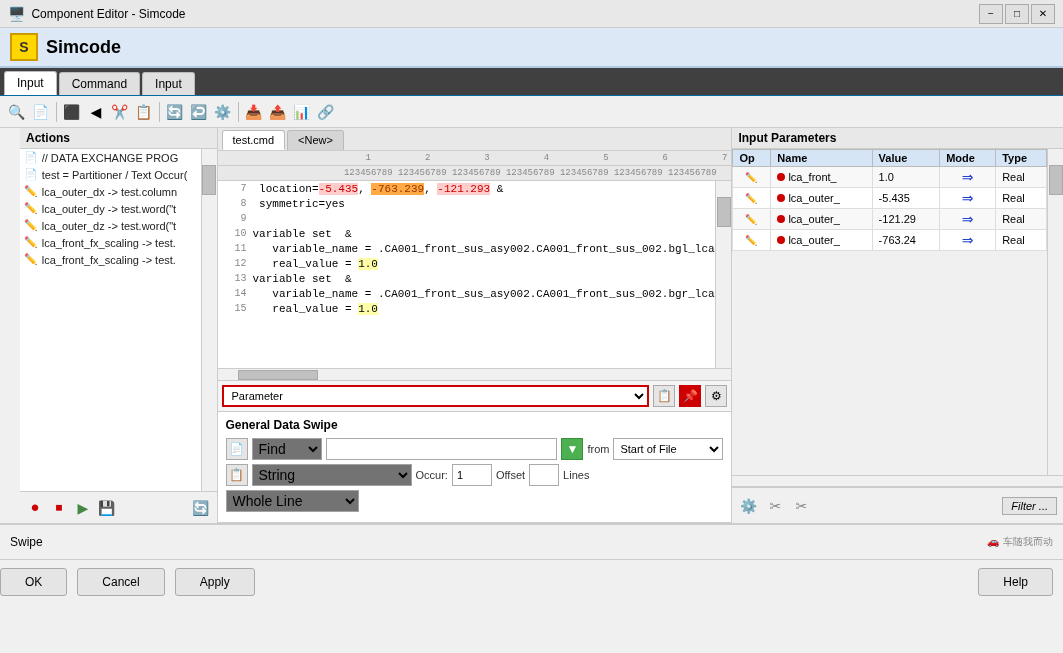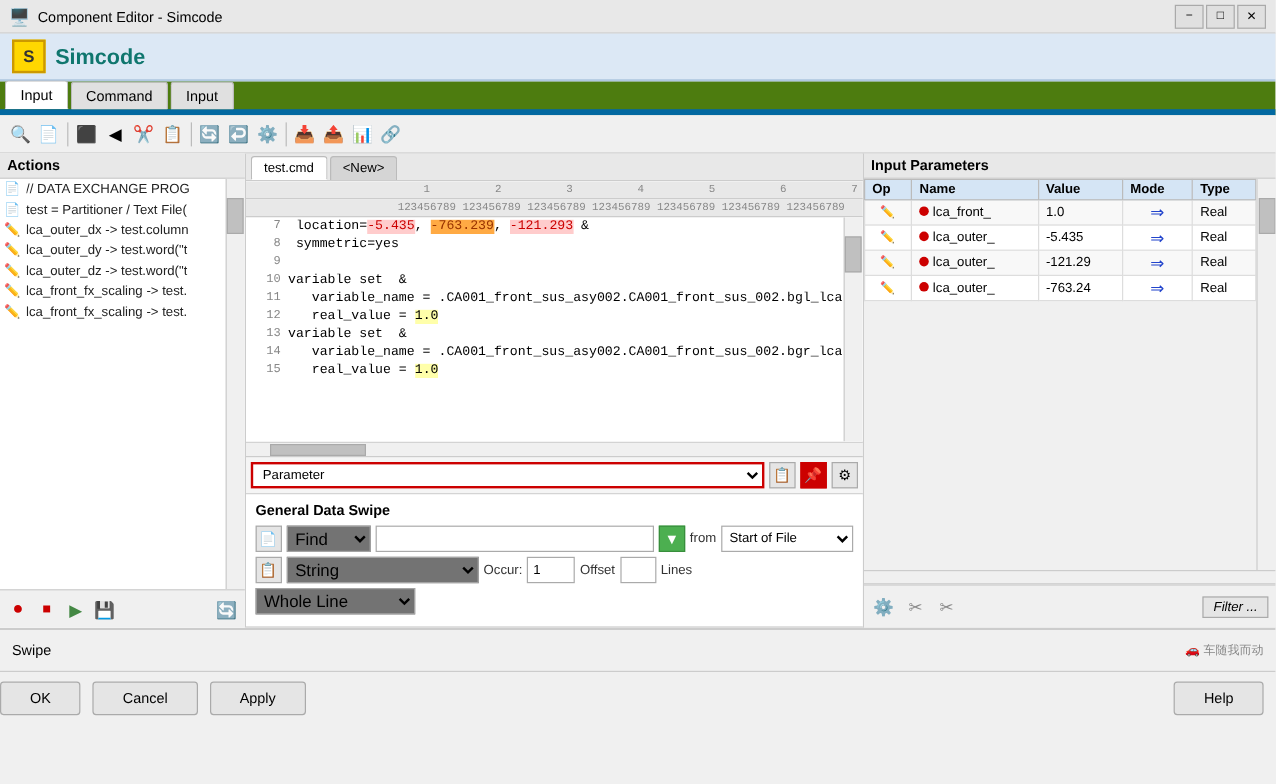--- a/index.html
+++ b/index.html
@@ -7,34 +7,34 @@
     
     
     .title-bar { background: #e8e8e8; height: 28px; display: flex; align-items: center; padding: 0 8px; border-bottom: 1px solid #ccc; justify-content: space-between; }
     .title-bar-left { display: flex; align-items: center; gap: 6px; font-size: 12px; }
     .title-bar-controls { display: flex; gap: 2px; }
     .title-btn { width: 24px; height: 20px; border: 1px solid #aaa; background: #e0e0e0; cursor: pointer; font-size: 10px; display: flex; align-items: center; justify-content: center; }
     
     
     .app-header { background: #dce8f5; height: 40px; display: flex; align-items: center; padding: 0 10px; border-bottom: 2px solid #b0c8e0; gap: 8px; }
     .app-logo { width: 28px; height: 28px; background: #ffd700; border: 2px solid #cc9900; display: flex; align-items: center; justify-content: center; font-weight: bold; font-size: 14px; color: #333; }
-    .app-title { font-size: 18px; font-weight: bold; color: #0f766e; }
-    
-    
-    .tabs-bar { background: #4d7c0f; height: 28px; display: flex; align-items: flex-end; padding: 0 4px; border-bottom: 5px solid #0369a1; }
+    .app-title { font-size: 18px; font-weight: bold; color: #000000; }
+    
+    
+    .tabs-bar { background: #404040; height: 28px; display: flex; align-items: flex-end; padding: 0 4px; border-bottom: 1px solid #0369a1; }
     .tab { padding: 4px 12px; border: 1px solid #bbb; border-bottom: none; background: #e0e0e0; cursor: pointer; font-size: 12px; margin-right: 2px; border-radius: 3px 3px 0 0; }
     .tab.active { background: #ffffff; border-bottom: 1px solid #fff; z-index: 1; }
     
     
     .toolbar { background: #f0f0f0; height: 32px; display: flex; align-items: center; padding: 0 6px; border-bottom: 1px solid #ccc; gap: 2px; }
     .tb-btn { width: 22px; height: 22px; border: 1px solid transparent; background: transparent; cursor: pointer; display: flex; align-items: center; justify-content: center; font-size: 14px; }
     .tb-sep { width: 1px; height: 20px; background: #bbb; margin: 0 2px; }
     
     
-    .main-content { display: flex; height: calc(653px - 28px - 40px - 28px - 32px - 36px - 44px); }
+    .main-content { display: flex; height: calc(653px - 28px - 40px - 28px - 32px - 36px - 44px); padding-left: 20px; }
     
     
     .left-panel { width: 215px; border-right: 1px solid #ccc; background: #fff; display: flex; flex-direction: column; }
     .panel-header { background: #e8e8e8; padding: 3px 6px; font-weight: bold; font-size: 12px; border-bottom: 1px solid #ccc; }
     .action-item { display: flex; align-items: center; padding: 2px 4px; gap: 4px; white-space: nowrap; overflow: hidden; }
     .action-item .icon { font-size: 10px; flex-shrink: 0; }
     .action-text { overflow: hidden; text-overflow: ellipsis; color: #222; font-size: 11px; }
     .left-scroll-area { display: flex; flex: 1; }
     .left-panel-inner { flex: 1; overflow: hidden; }
     .left-bottom-toolbar { height: 32px; border-top: 1px solid #ccc; display: flex; align-items: center; padding: 0 4px; gap: 2px; background: #f0f0f0; }
@@ -152,21 +152,21 @@
   <div class="left-panel">
     <div class="panel-header">Actions</div>
     <div class="left-scroll-area" style="flex:1; display:flex;">
       <div class="left-panel-inner">
         <div class="action-item">
           <span class="icon" style="color:#2244cc; font-size:11px;">📄</span>
           <span class="action-text">// DATA EXCHANGE PROG</span>
         </div>
         <div class="action-item">
           <span class="icon" style="color:#2244cc; font-size:11px;">📄</span>
-          <span class="action-text">test = Partitioner / Text File(</span>
+          <span class="action-text">test = Partitioner / Text Occur(</span>
         </div>
         <div class="action-item">
           <span class="icon" style="color:#cc2222; font-size:11px;">✏️</span>
           <span class="action-text">lca_outer_dx -&gt; test.column</span>
         </div>
         <div class="action-item">
           <span class="icon" style="color:#cc2222; font-size:11px;">✏️</span>
           <span class="action-text">lca_outer_dy -&gt; test.word("t</span>
         </div>
         <div class="action-item">

